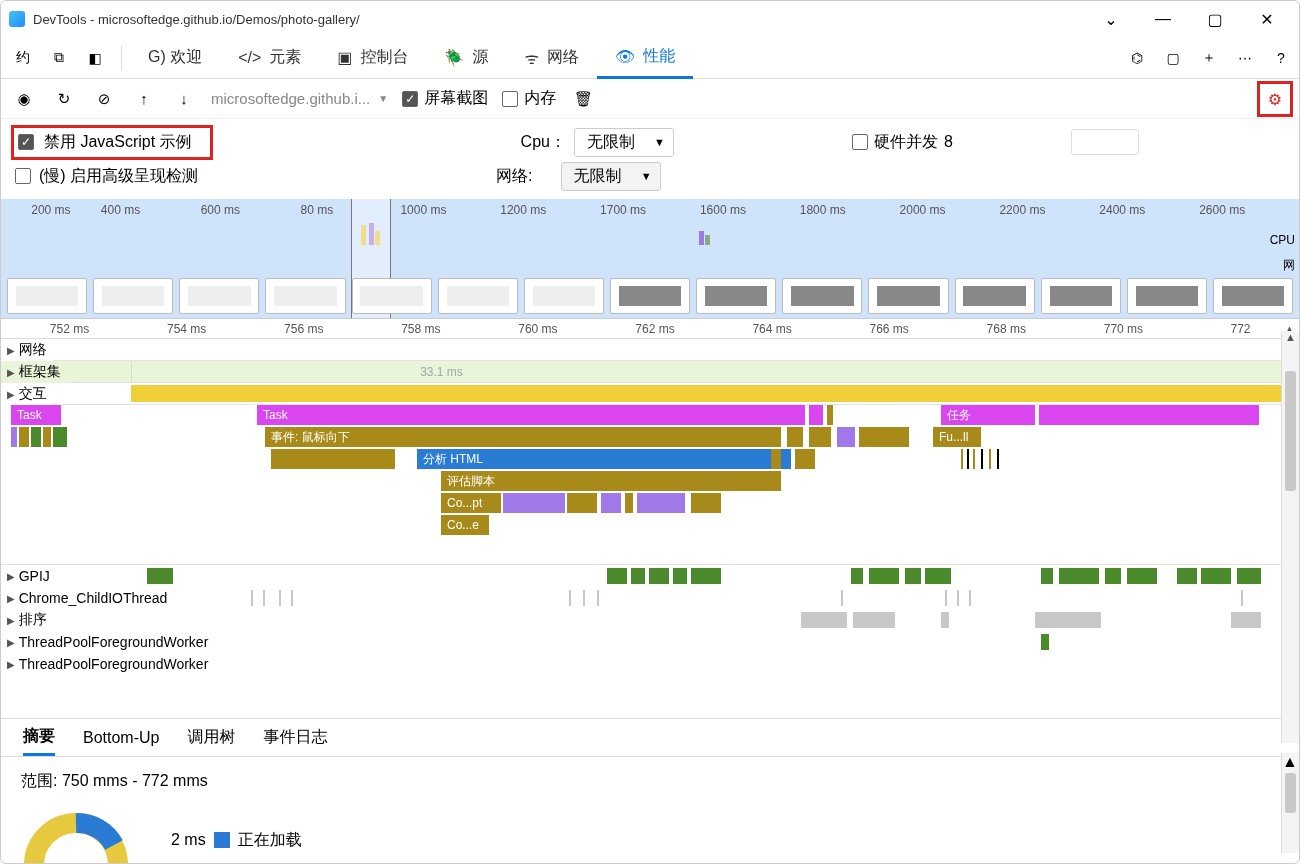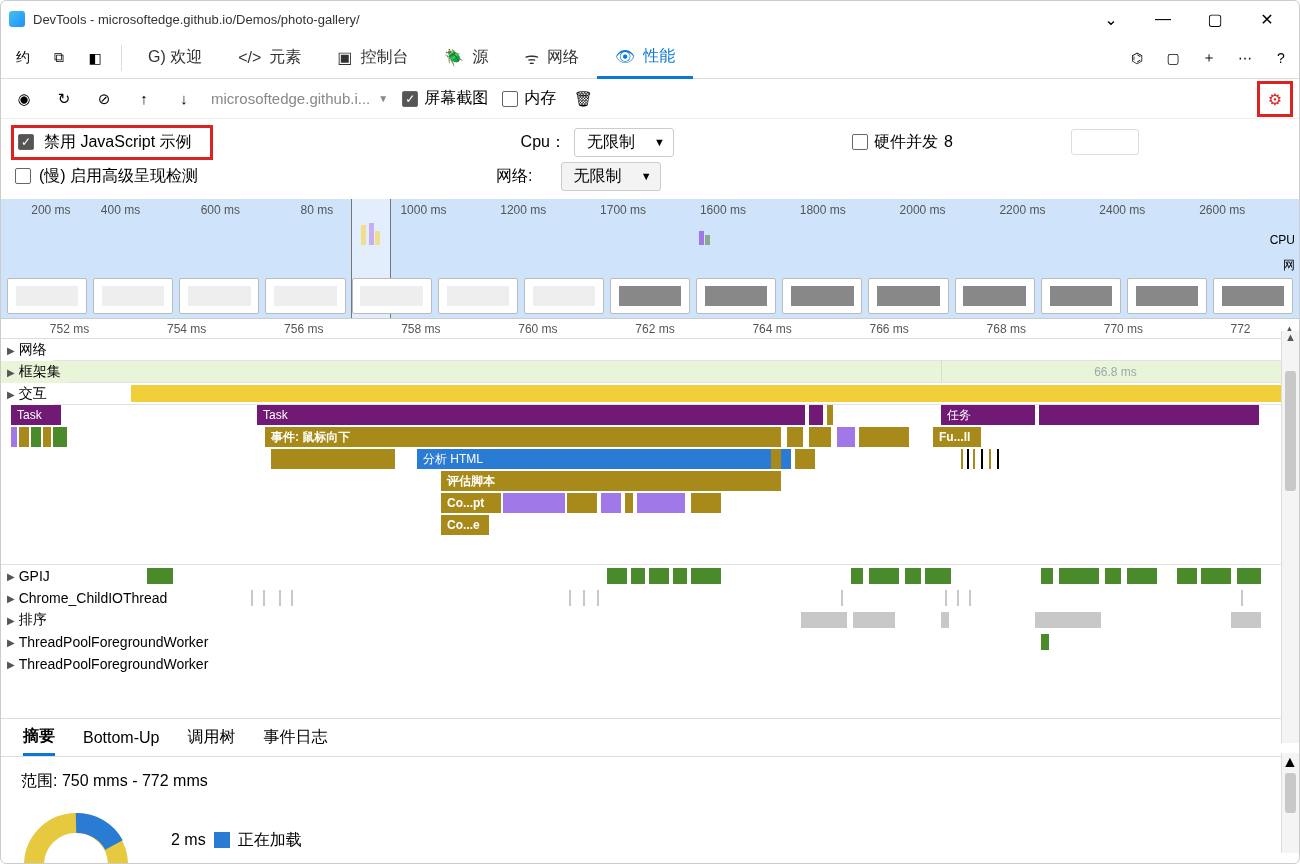--- a/index.html
+++ b/index.html
@@ -64,22 +64,22 @@
 .track-row { border-bottom:1px solid #e2e2e2; font-size:14px; position:relative; display:flex; align-items:flex-start;}
 .trk-hdr { display:flex; align-items:center; gap:4px; padding:2px 6px; font-size:14px; background:#fff;}
 .tri { font-size:10px; color:#555;}
 .frames-row { height:22px; background:#e8f5d8; position:relative;}
 .frame-seg { position:absolute; top:0; bottom:0; border-left:1px solid rgba(0,0,0,.08); display:flex;align-items:center;justify-content:center; font-size:12px; color:#9aa;}
 .inter-row { height:22px; position:relative;}
 .inter-bar { position:absolute; top:2px; left:130px; right:10px; bottom:2px; background:#f1cf3a;}
 .main-hdr { background:#eef5ff; padding:3px 8px; font-size:14px;}
 .flame { position:relative; height:160px; border-bottom:1px solid #e2e2e2;}
 .fbar { position:absolute; height:20px; font-size:12px; color:#fff; padding-left:6px; display:flex;align-items:center; overflow:hidden; white-space:nowrap;}
-.fbar.gray { background:#701a75; color:#fff;}
-.fbar.olive { background:#a88a1a;font-weight:bold;}
+.fbar.gray { background:#d946ef; color:#fff;}
+.fbar.olive { background:#a88a1a;}
 .fbar.blue { background:#2a7bd4;}
 .fbar.purple { background:#a178e8;}
 .thin-row { height:22px; position:relative; display:flex; align-items:center;}
 .thin-row .trk-hdr { position:relative; z-index:2; background:#fff;}
 .gbar { position:absolute; top:3px; height:16px; background:#4a8a2b;}
 .grbar { position:absolute; top:3px; height:16px; background:#c8c8c8;}
 
 
 .btabs { display:flex; align-items:center; height:38px; border-bottom:1px solid #ddd; gap:28px; padding-left:22px; font-size:16px;}
 .btab { cursor:pointer; padding:6px 0;}
@@ -292,22 +292,22 @@
     <div class="trk-hdr">
         <span class="tri">▶</span>
         <span>网络</span>
       </div>
   </div>
   <div class="track-row frames-row">
     <div class="trk-hdr" style="background:#e8f5d8">
         <span class="tri">▶</span>
         <span>框架集</span>
       </div>
-    <div class="frame-seg" style="left:940px;right:10px">
-        <span>66.8 ms</span>
+    <div class="frame-seg" style="left:130px;width:620px">
+        <span>33.1 ms</span>
       </div>
   </div>
   <div class="track-row inter-row">
     <div class="trk-hdr">
         <span class="tri">▶</span>
         <span>交互</span>
       </div>
     <div class="inter-bar"></div>
   </div>
   <div class="flame">

